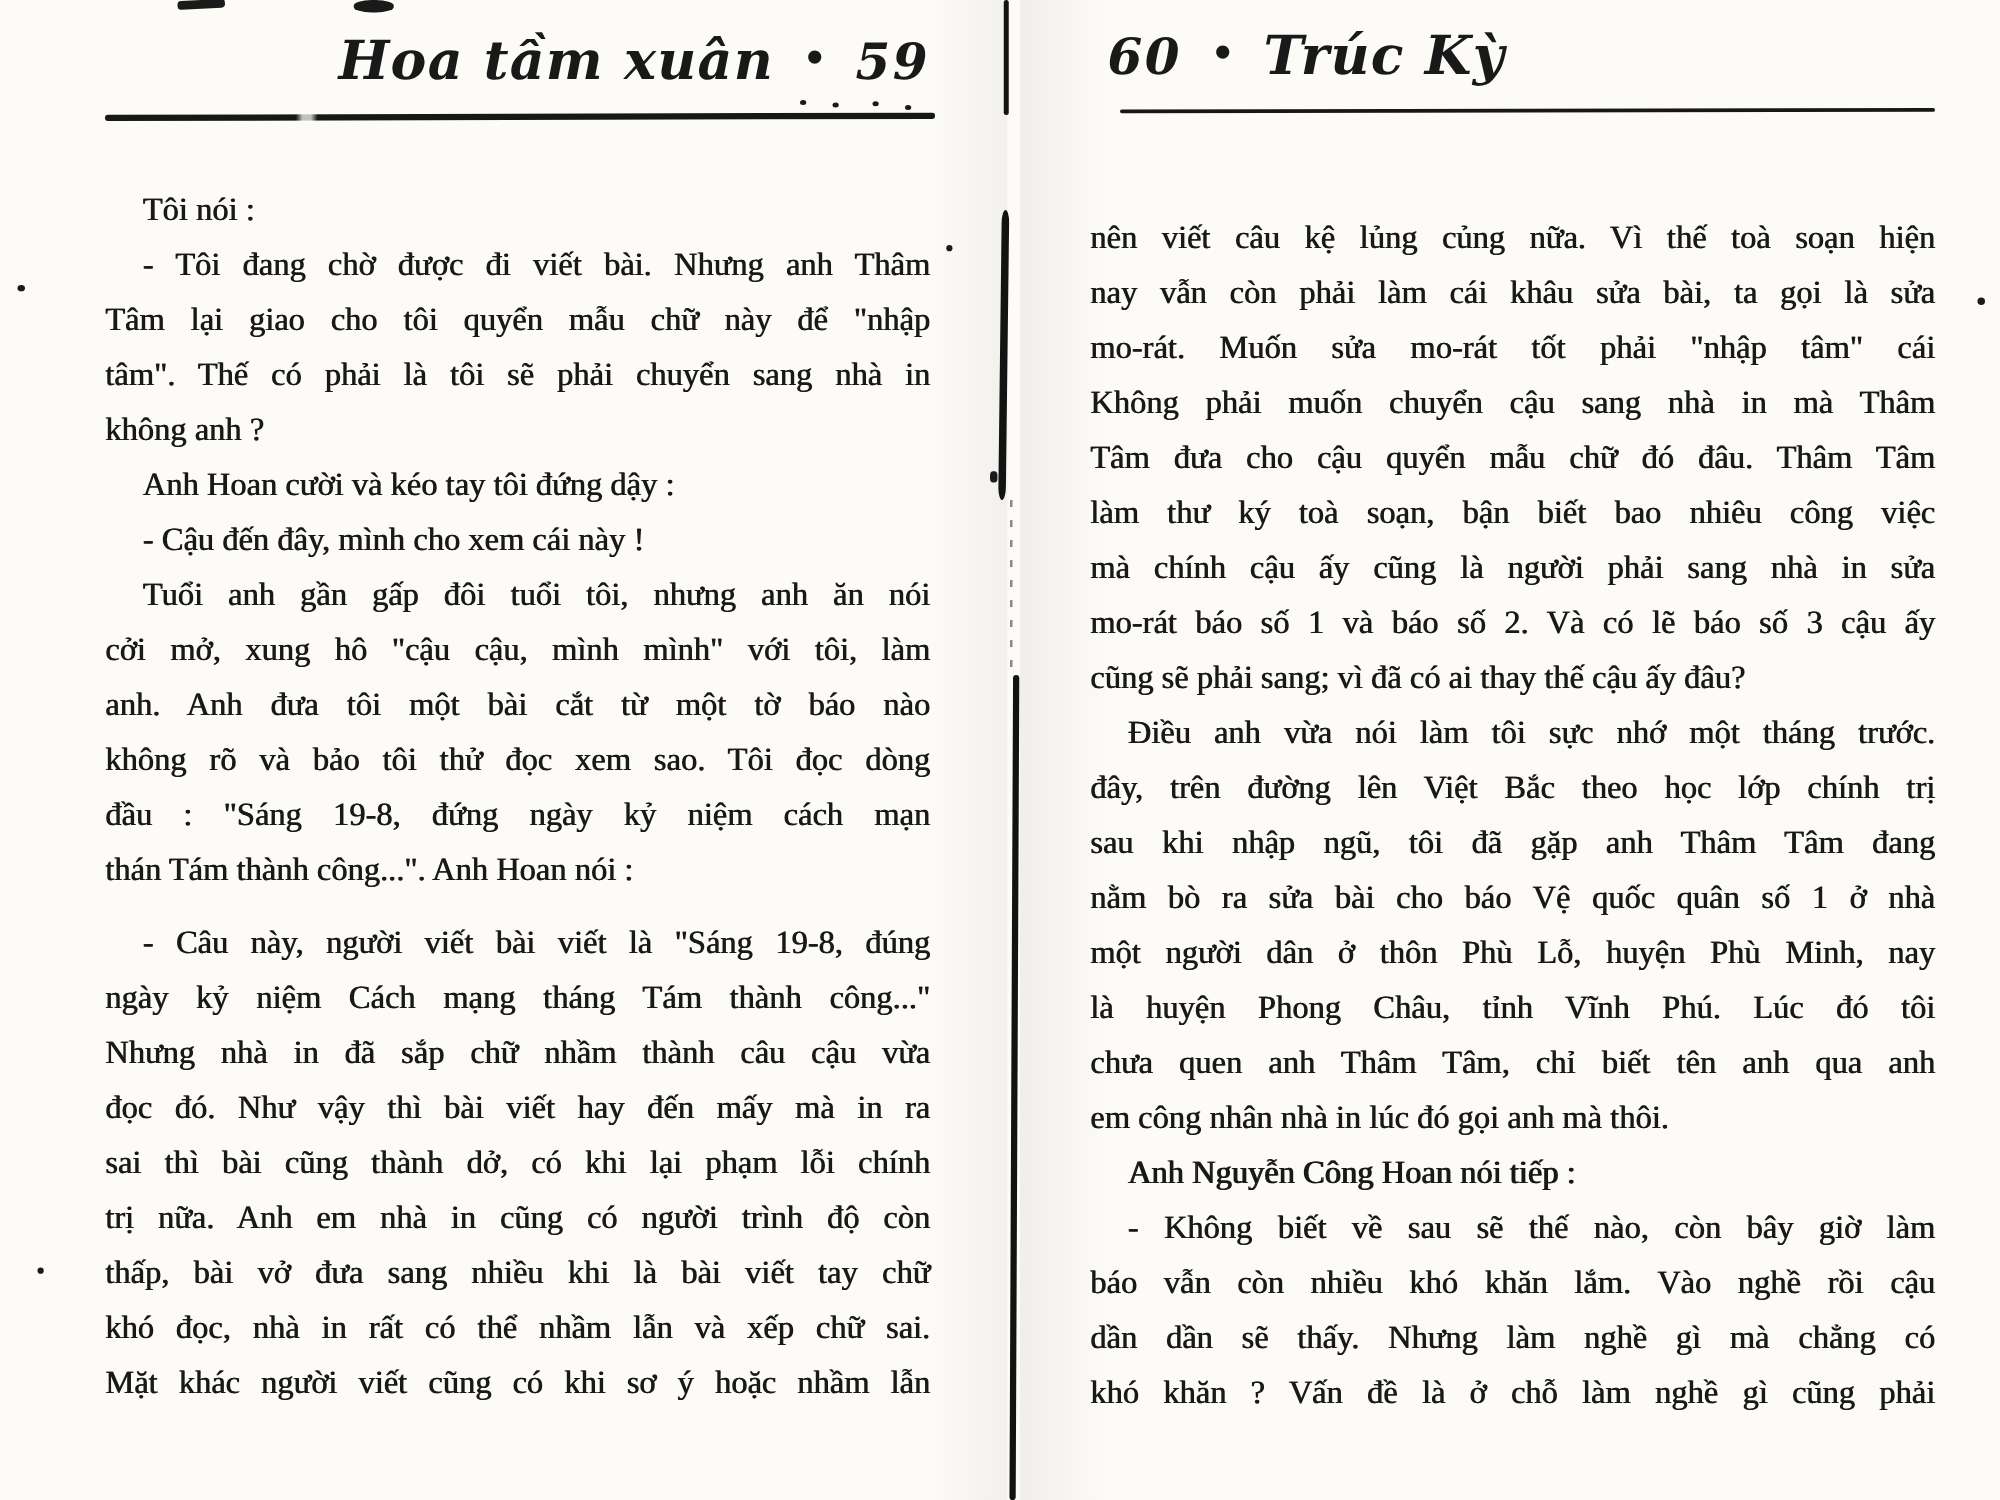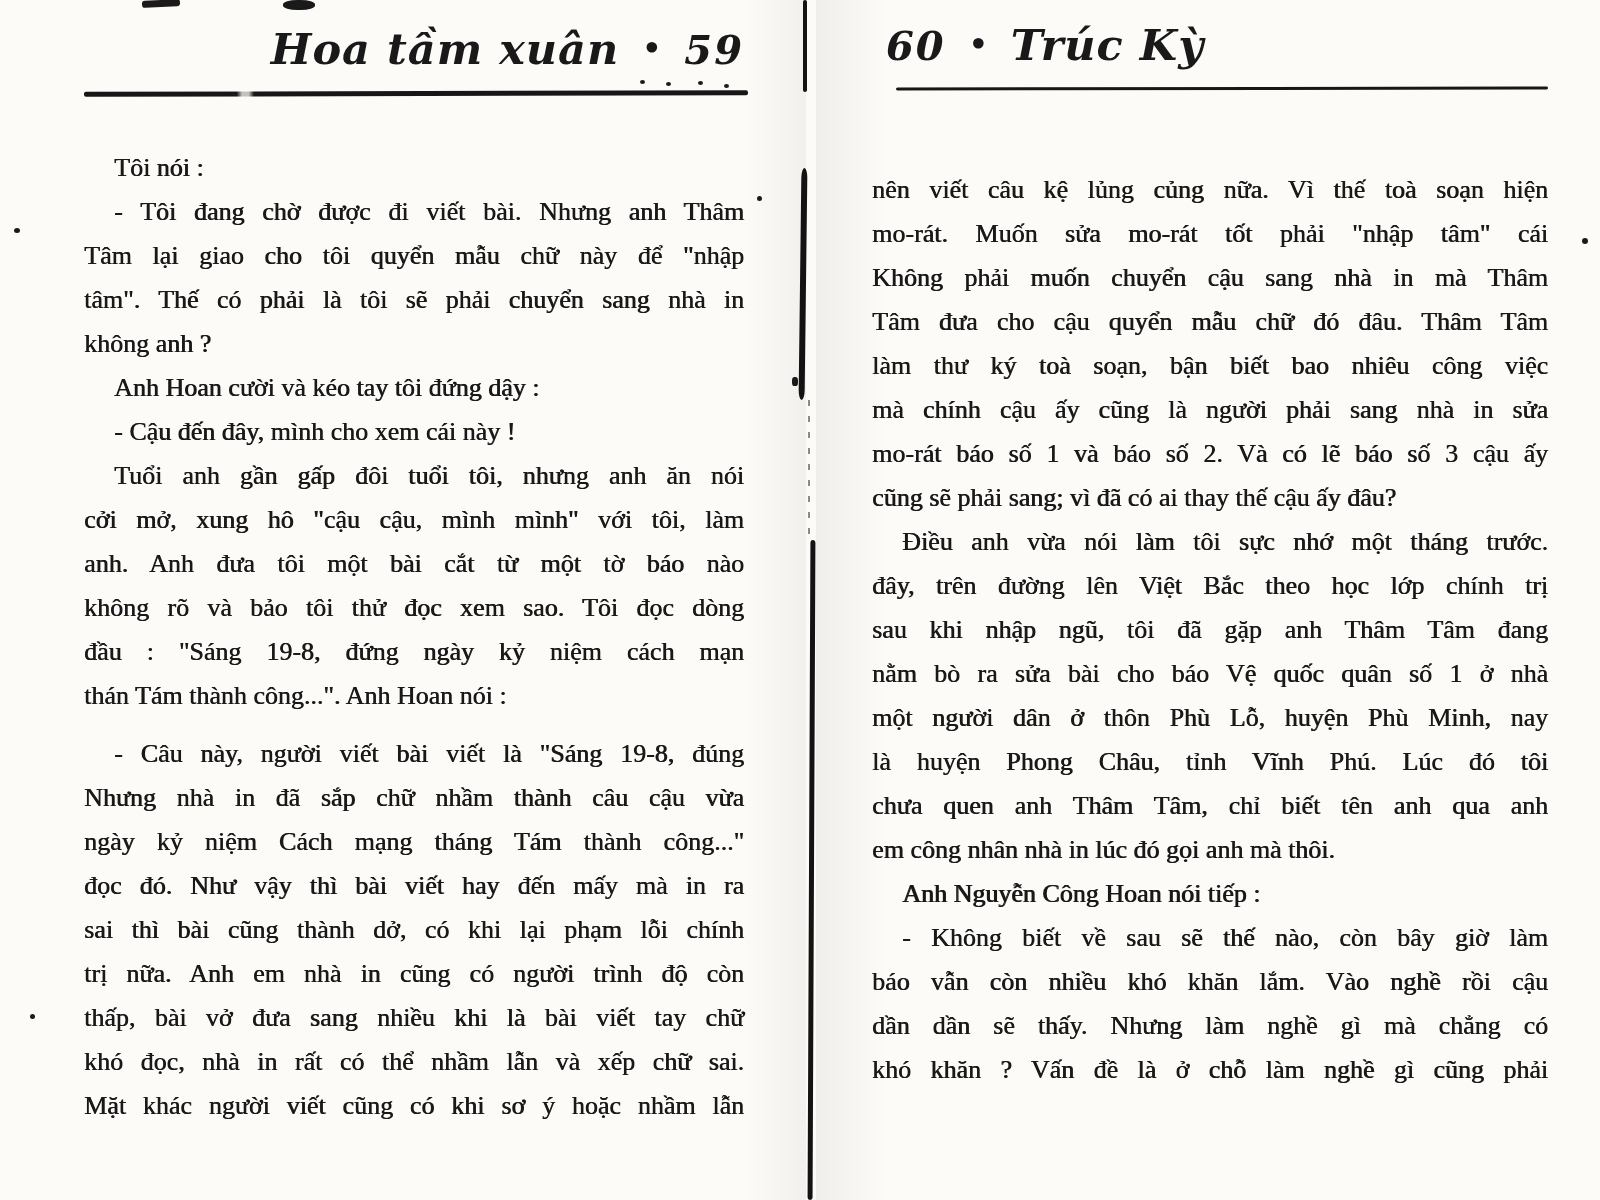--- a/index.html
+++ b/index.html
@@ -82,38 +82,39 @@
       <div class="line left"><span>không anh ?</span></div>
       <div class="line indent left"><span>Anh Hoan cười và kéo tay tôi đứng dậy :</span></div>
       <div class="line indent left"><span>- Cậu đến đây, mình cho xem cái này !</span></div>
       <div class="line indent"><span>Tuổi anh gần gấp đôi tuổi tôi, nhưng anh ăn nói</span></div>
       <div class="line"><span>cởi mở, xung hô "cậu cậu, mình mình" với tôi, làm</span></div>
       <div class="line"><span>anh. Anh đưa tôi một bài cắt từ một tờ báo nào</span></div>
       <div class="line"><span>không rõ và bảo tôi thử đọc xem sao. Tôi đọc dòng</span></div>
       <div class="line"><span>đầu : "Sáng 19-8, </span><span class="it">đứng ngày kỷ niệm cách mạn</span></div>
       <div class="line left"><span class="it">thán Tám thành công...</span><span>". Anh Hoan nói :</span></div>
       <div class="line indent" style="margin-top: 14px;"><span>- Câu này, người viết bài viết là "Sáng 19-8, đúng</span></div>
+      <div class="line"><span>ngày kỷ niệm Cách mạng tháng Tám thành công..."</span></div>
       <div class="line"><span>Nhưng nhà in đã sắp chữ nhầm thành câu cậu vừa</span></div>
-      <div class="line"><span>ngày kỷ niệm Cách mạng tháng Tám thành công..."</span></div>
       <div class="line"><span>đọc đó. Như vậy thì bài viết hay đến mấy mà in ra</span></div>
       <div class="line"><span>sai thì bài cũng thành dở, có khi lại phạm lỗi chính</span></div>
       <div class="line"><span>trị nữa. Anh em nhà in cũng có người trình độ còn</span></div>
       <div class="line"><span>thấp, bài vở đưa sang nhiều khi là bài viết tay chữ</span></div>
       <div class="line"><span>khó đọc, nhà in rất có thể nhầm lẫn và xếp chữ sai.</span></div>
       <div class="line"><span>Mặt khác người viết cũng có khi sơ ý hoặc nhầm lẫn</span></div>
     </div>
 
   <div class="header header-right">
     <span class="pagenum">60</span>
     <span class="sep">•</span>
     <span class="script">Trúc Kỳ</span>
   </div>
   <div class="rule rule-right"></div>
   <div class="col col-right">
       <div class="line"><span>nên viết câu kệ lủng củng nữa. Vì thế toà soạn hiện</span></div>
+      <div class="line"><span>nay vẫn còn phải làm cái khâu sửa bài, ta gọi là sửa</span></div>
       <div class="line"><span>mo-rát. Muốn sửa mo-rát tốt phải "nhập tâm" cái</span></div>
       <div class="line"><span>Không phải muốn chuyển cậu sang nhà in mà Thâm</span></div>
       <div class="line"><span>Tâm đưa cho cậu quyển mẫu chữ đó đâu. Thâm Tâm</span></div>
       <div class="line"><span>làm thư ký toà soạn, bận biết bao nhiêu công việc</span></div>
       <div class="line"><span>mà chính cậu ấy cũng là người phải sang nhà in sửa</span></div>
       <div class="line"><span>mo-rát báo số 1 và báo số 2. Và có lẽ báo số 3 cậu ấy</span></div>
       <div class="line left"><span>cũng sẽ phải sang; vì đã có ai thay thế cậu ấy đâu?</span></div>
       <div class="line indent"><span>Điều anh vừa nói làm tôi sực nhớ một tháng trước.</span></div>
       <div class="line"><span>đây, trên đường lên Việt Bắc theo học lớp chính trị</span></div>
       <div class="line"><span>sau khi nhập ngũ, tôi đã gặp anh Thâm Tâm đang</span></div>

